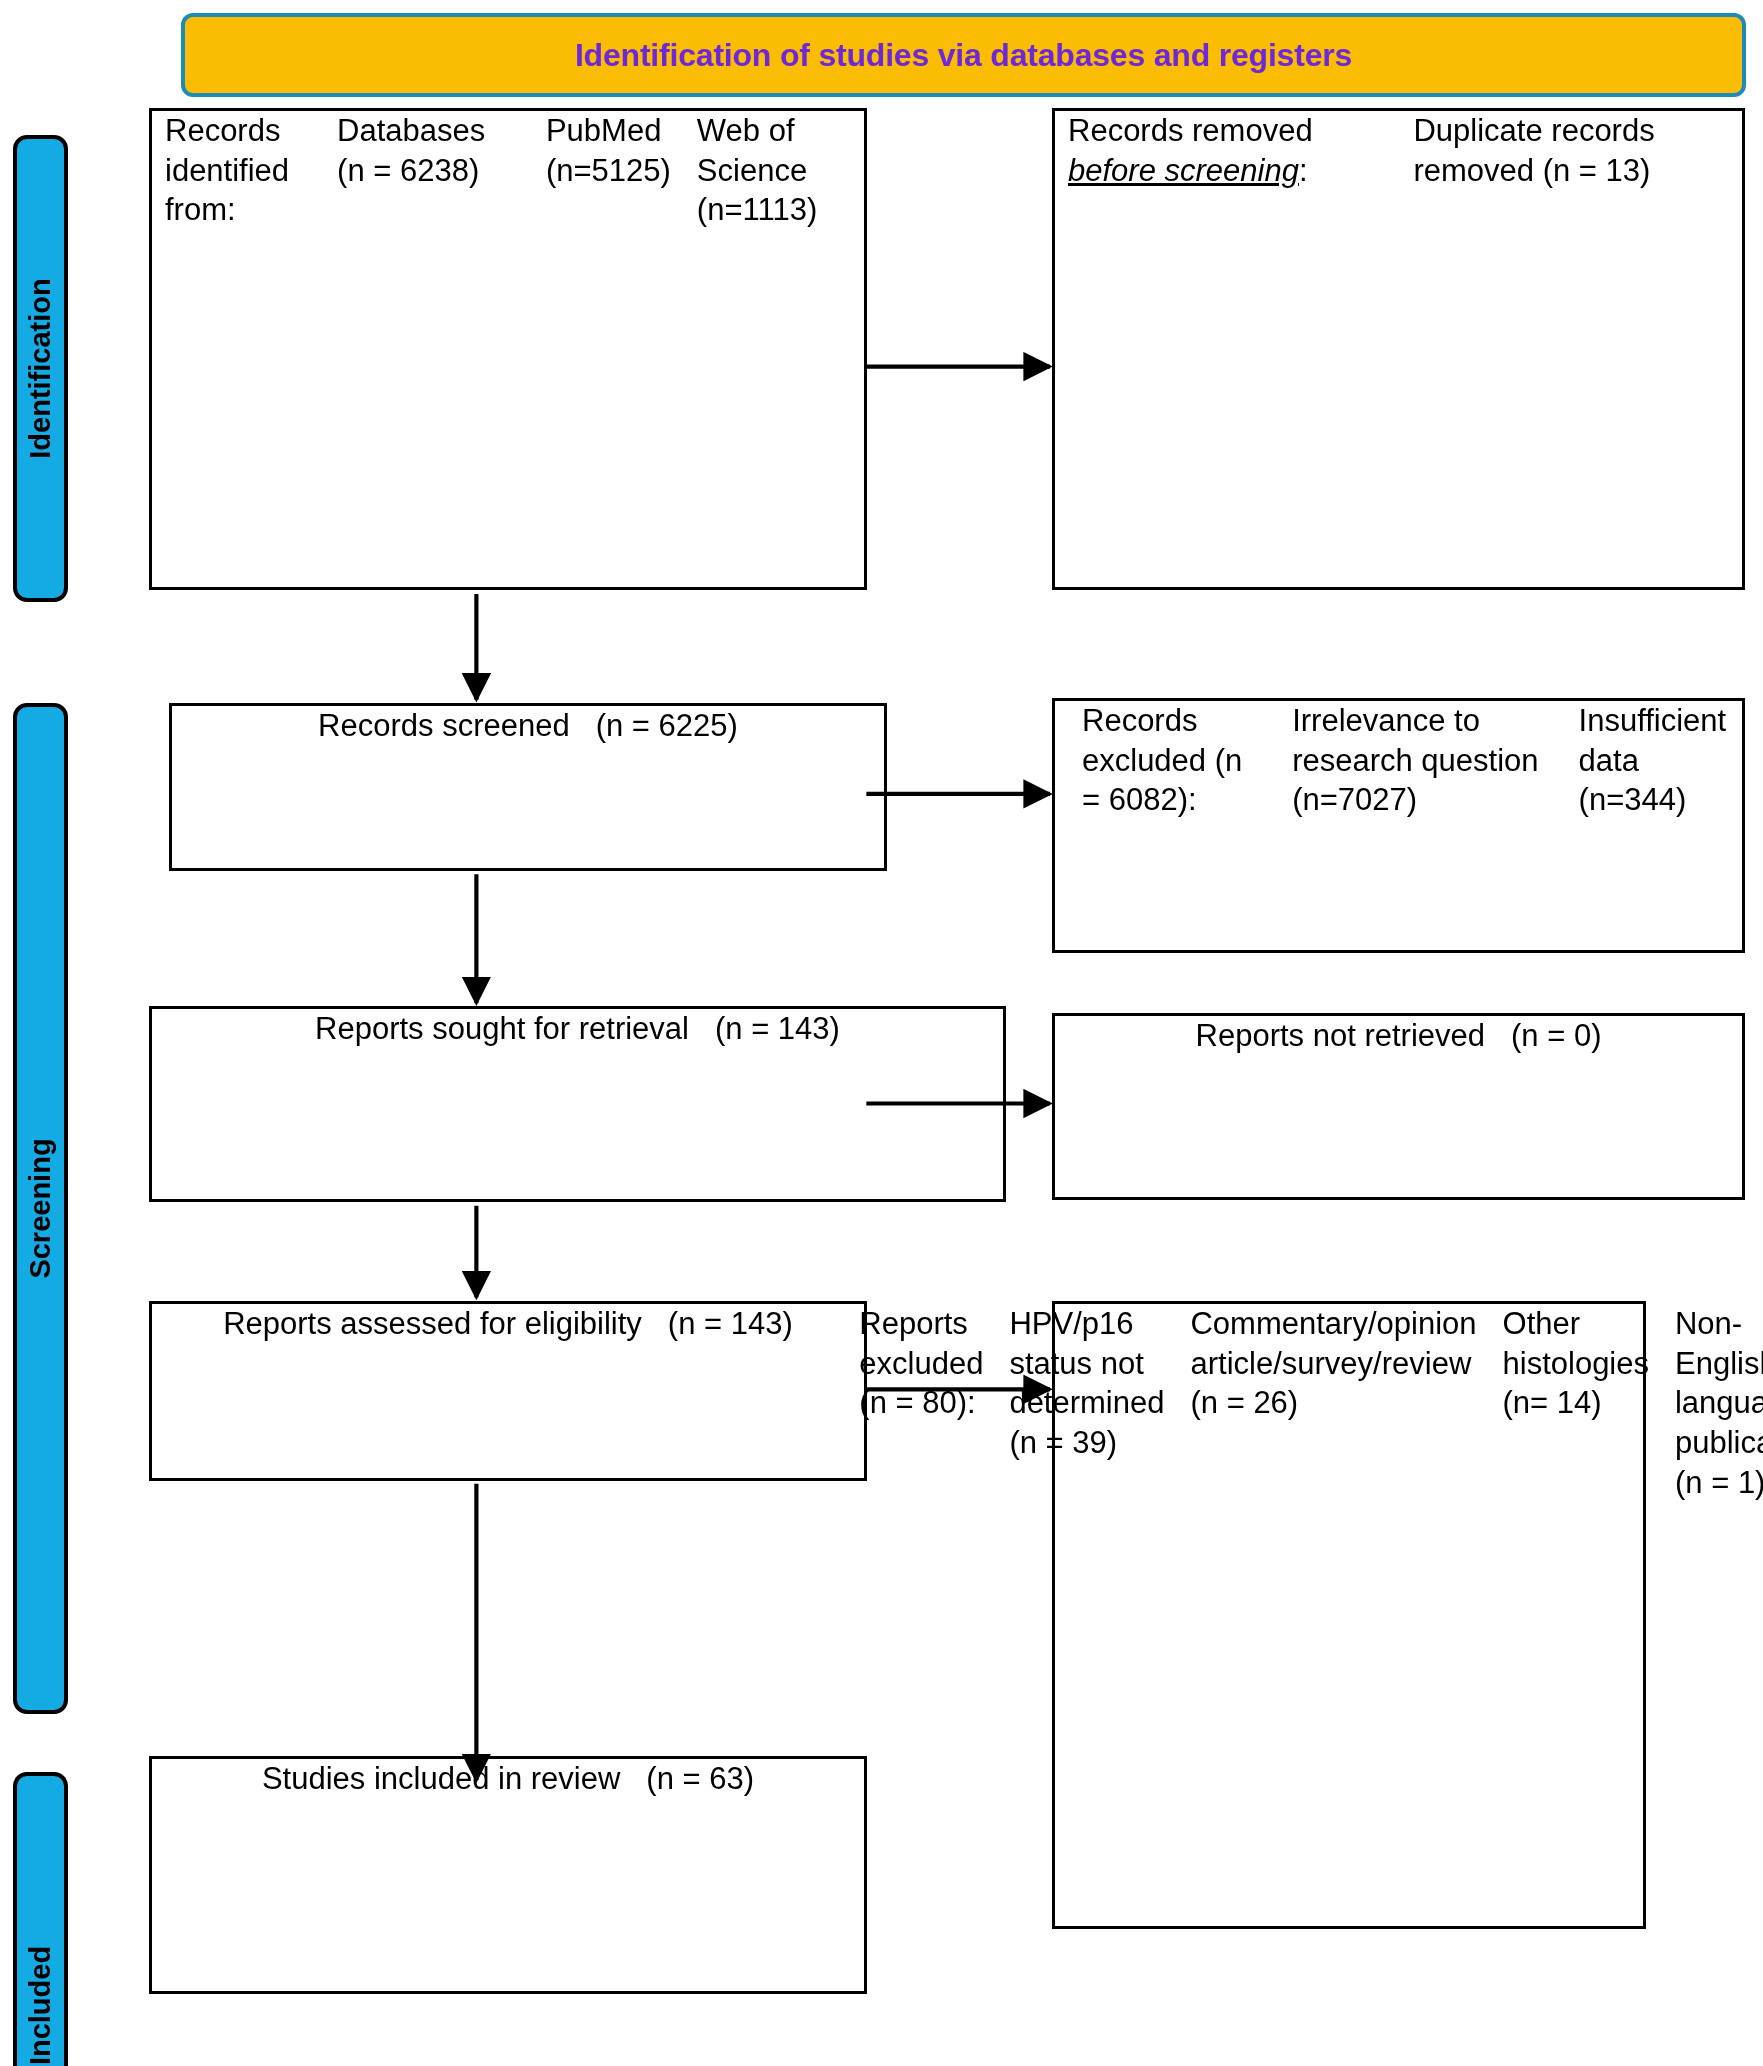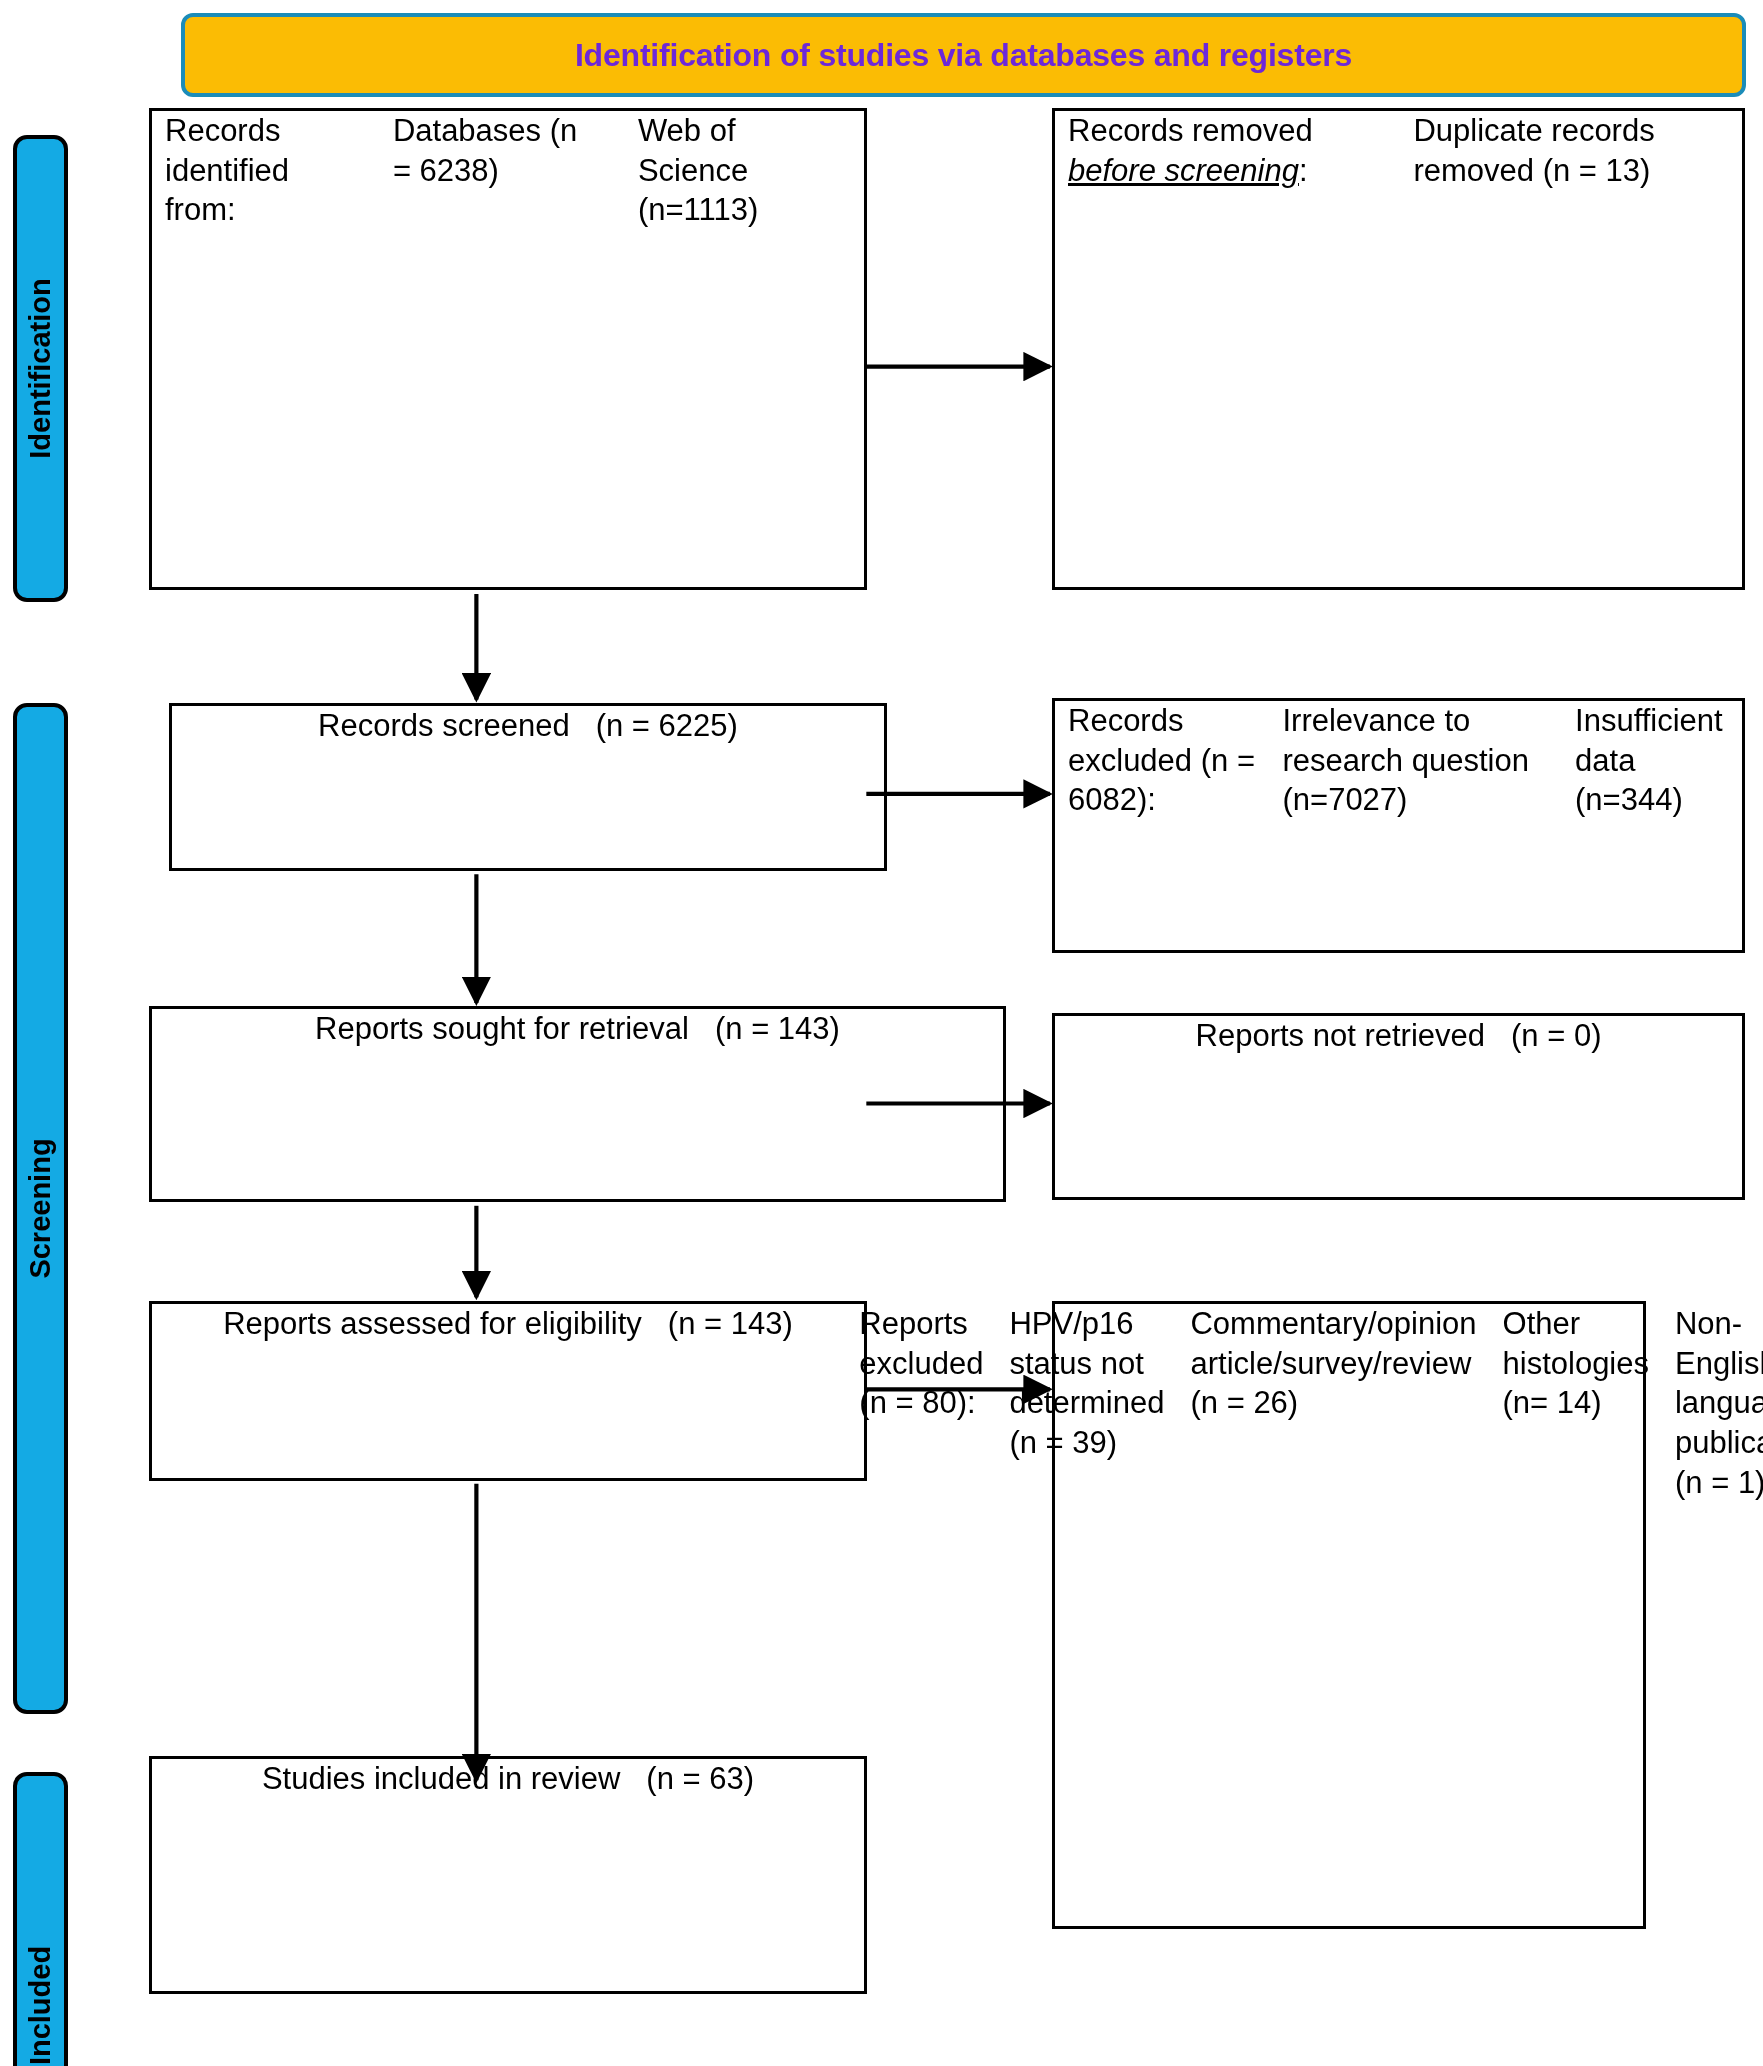--- a/index.html
+++ b/index.html
@@ -72,21 +72,21 @@
     line-height:1.28;
     padding:0 13px;
     white-space:pre-wrap;
   }
   .indent{ padding-left:45px; }
   .ital{ font-style:italic;text-decoration:underline; }
   
   #box-identified   { left:149px;  top:108px;  width:718px; height:482px; }
   #box-removed      { left:1052px; top:108px;  width:693px; height:482px; }
   #box-screened     { left:149px;  top:703px; width:718px; height:168px;margin-left:20px; }
-  #box-excluded-rec { left:1052px; top:698px; width:693px; height:255px; }
+  #box-excluded-rec { left:1052px; top:698px; width:693px; height:255px;padding-left:14px; }
   #box-sought       { left:149px;  top:1006px; width:857px; height:196px; }
   #box-notretrieved { left:1052px; top:1013px; width:693px; height:187px; }
   #box-assessed     { left:149px;  top:1301px; width:718px; height:180px; }
   #box-excluded-rep { left:1052px; top:1301px; width:594px; height:628px; }
   #box-included     { left:149px;  top:1756px; width:718px; height:238px; }
   
   .conn{ position:absolute; }
 </style>
 </head>
 <body>
@@ -104,20 +104,21 @@
     <span class="vlabel">Screening</span>
   </div>
   <div class="stage-tab" id="tab-included">
     <span class="vlabel">Included</span>
   </div>
 
   <div class="pbox" id="box-identified">
     <div class="ptext">Records identified from:</div>
     <div class="ptext indent">Databases (n = 6238)</div>
     <div class="ptext">&nbsp;</div>
+    <div class="ptext indent">PubMed (n=5125)</div>
     <div class="ptext indent">Web of Science (n=1113)</div>
   </div>
 
   <div class="pbox" id="box-removed">
     <div class="ptext"><span>Records removed </span><span class="ital">before screening</span><span>:</span></div>
     <div class="ptext indent">Duplicate records removed (n = 13)</div>
   </div>
 
   <div class="pbox" id="box-screened">
     <div class="ptext">Records screened</div>

